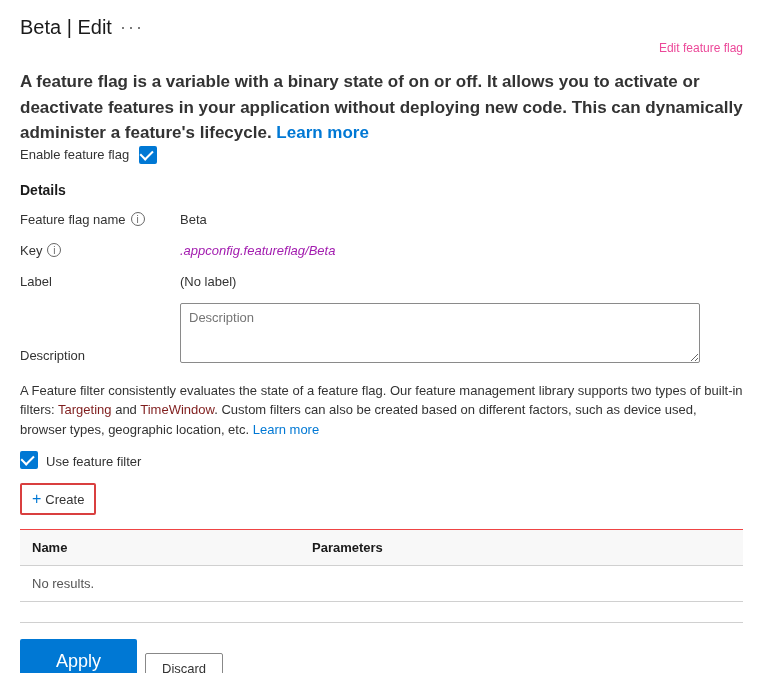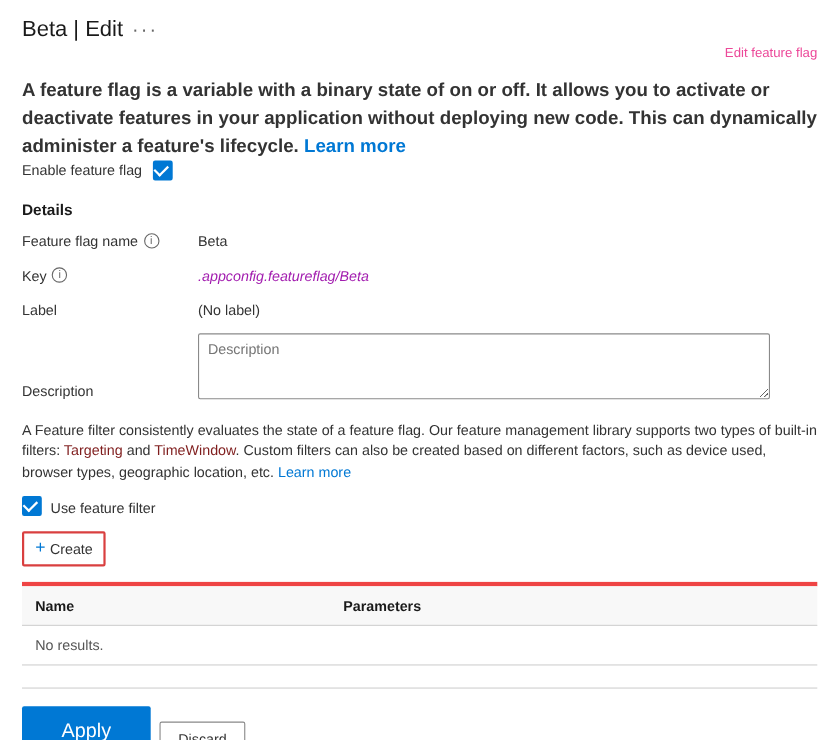--- a/index.html
+++ b/index.html
@@ -170,21 +170,21 @@
       cursor: pointer;
       margin-bottom: 14px;
       border-radius: 2px;
     }
     .create-button .plus {
       color: #0078d4;
       font-size: 16px;
       font-weight: 400;
     }
     .table-container {
-      border-top: 4px solid #ef4444;
+      border-top: 1px solid #ef4444;
       border-bottom: 1px solid #d0d0d0;
       margin-bottom: 20px;
     }
     .table-header {
       display: flex;
       background: #f8f8f8;
       border-bottom: 1px solid #d0d0d0;
       padding: 6px 0;
     }
     .table-header .col {

